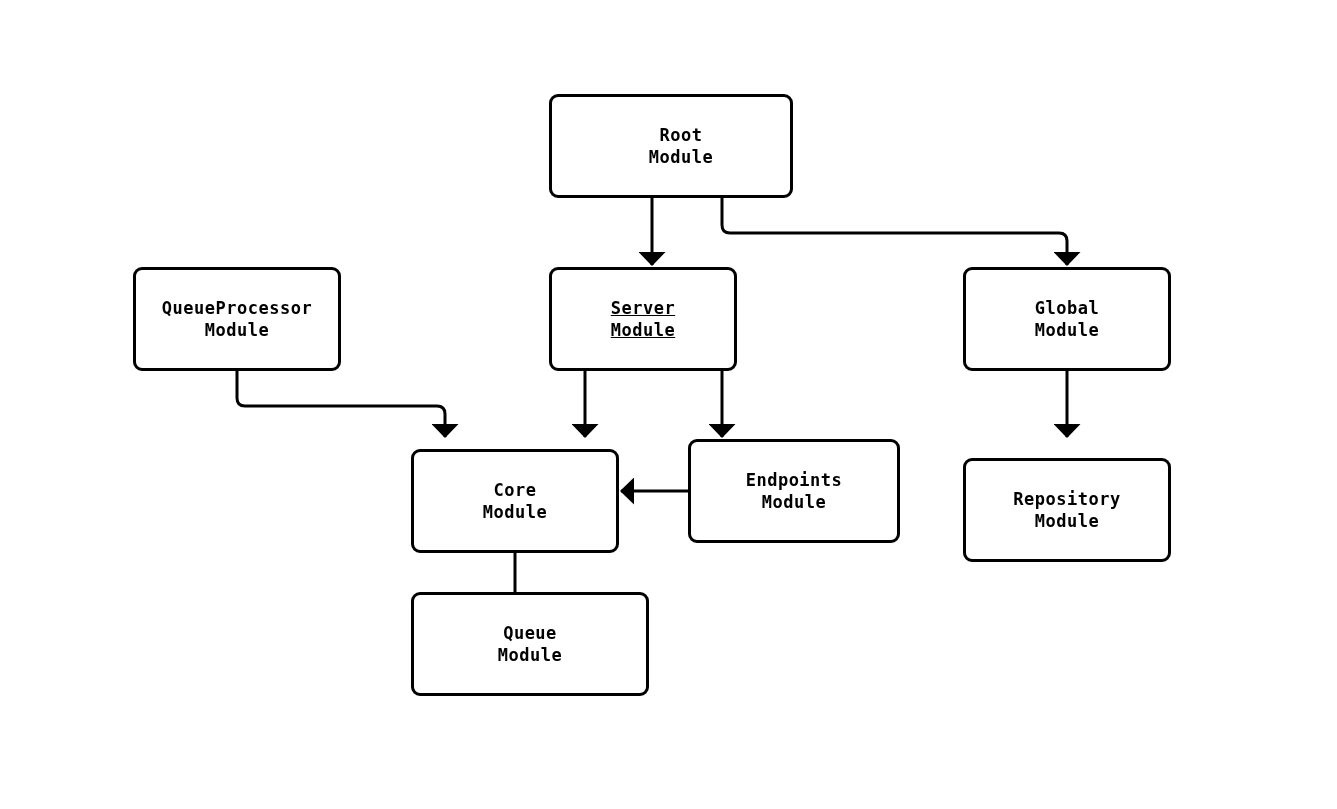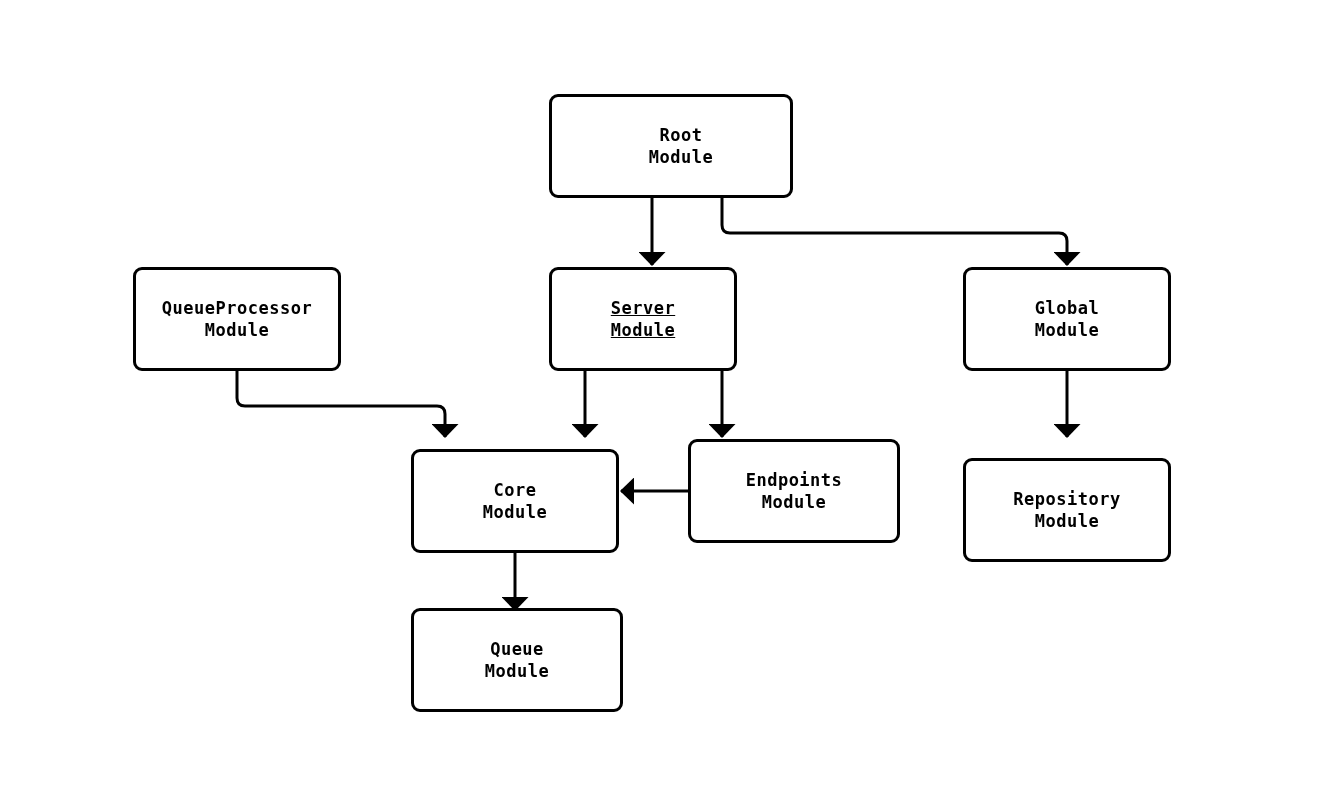--- a/index.html
+++ b/index.html
@@ -88,18 +88,18 @@
         <span>Module</span>
       </div>
       <div class="node" style="left: 688px; top: 439px; width: 212px; height: 104px;">
         <span>Endpoints</span>
         <span>Module</span>
       </div>
       <div class="node" style="left: 963px; top: 439px; width: 208px; height: 104px; margin-top: 19px;">
         <span>Repository</span>
         <span>Module</span>
       </div>
-      <div class="node" style="left: 411px; top: 608px; width: 212px; height: 104px; text-align: center;">
+      <div class="node" style="left: 411px; top: 592px; width: 238px; height: 104px; text-align: center;">
         <span>Queue</span>
         <span>Module</span>
       </div>
     </div>
 </div>
 
 </body></html>

